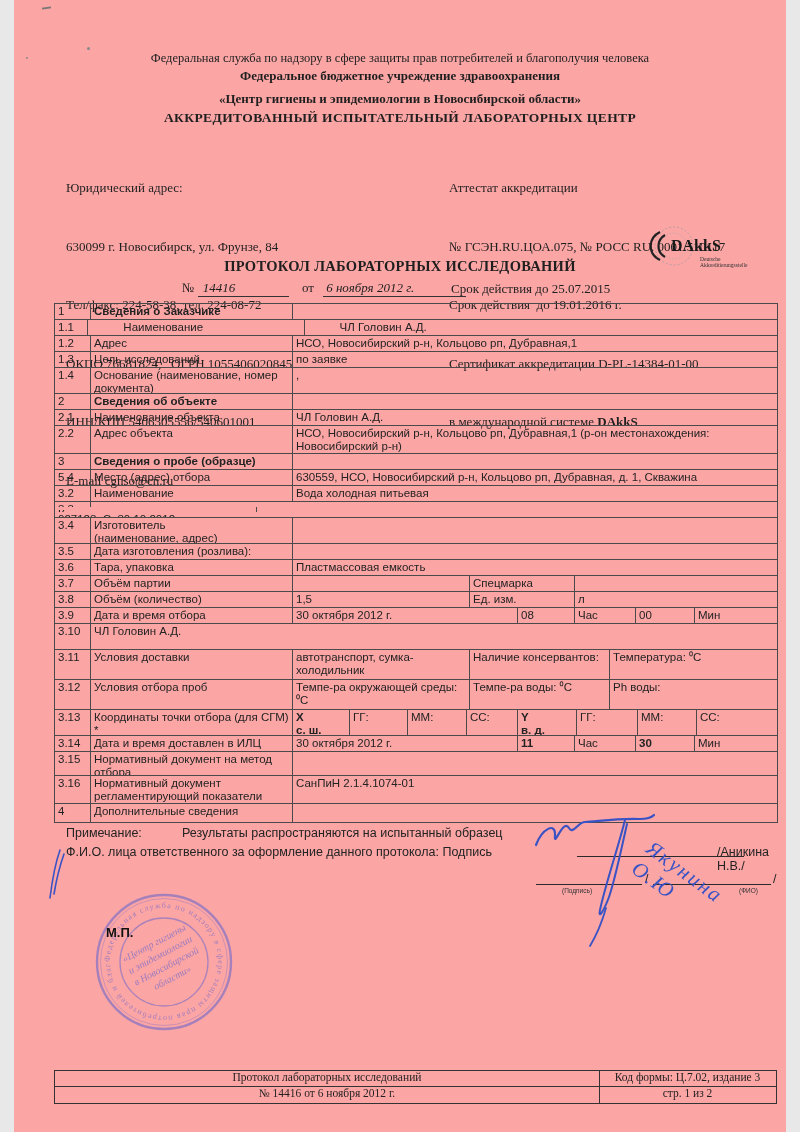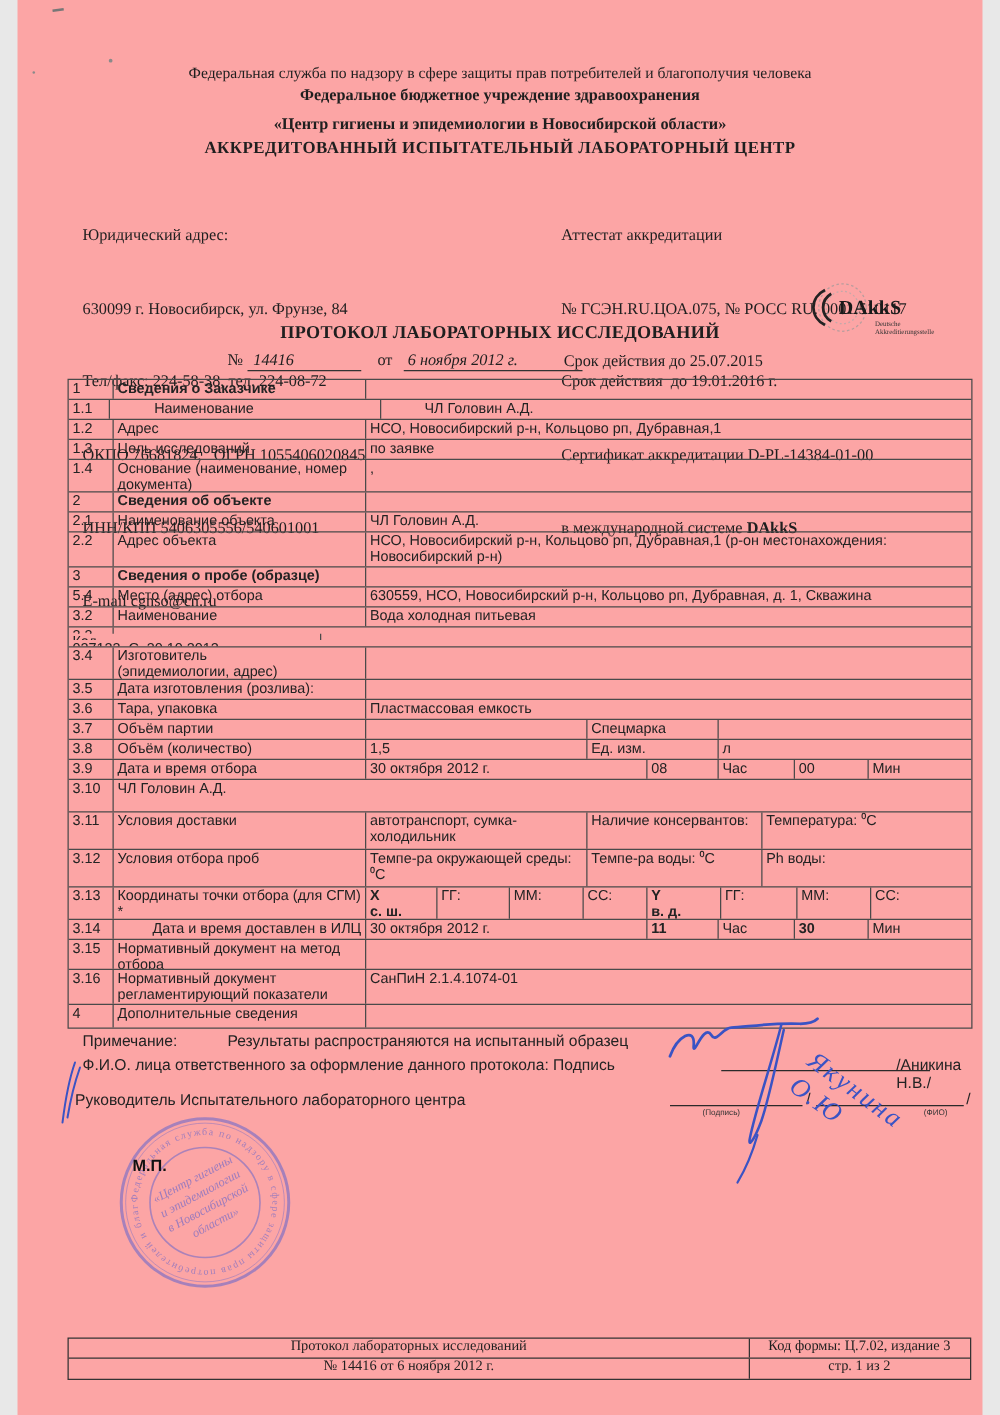--- a/index.html
+++ b/index.html
@@ -45,21 +45,21 @@
 
 <div class="page">
 
   <div class="abs" style="left:28px;top:7px;width:9px;height:2px;background:#777;transform:rotate(-8deg);"></div>
   <div class="abs speck" style="left:73px;top:47px;width:3px;height:3px;"></div>
   <div class="abs speck" style="left:12px;top:57px;width:2px;height:2px;"></div>
 
   <div class="abs ctr hdr1" style="top:51px;">Федеральная служба по надзору в сфере защиты прав потребителей и благополучия человека</div>
   <div class="abs ctr hdr2" style="top:68px;">Федеральное бюджетное учреждение здравоохранения</div>
   <div class="abs ctr hdr2" style="top:91px;">«Центр гигиены и эпидемиологии в Новосибирской области»</div>
-  <div class="abs ctr ilc" style="top:110px;">АККРЕДИТОВАННЫЙ ИСПЫТАТЕЛЬНЫЙ ЛАБОРАТОРНЫЙ ЦЕНТР</div>
+  <div class="abs ctr ilc" style="top:110px;">АККРЕДИТОВАННЫЙ ИСПЫТАТЕЛЬНЫЙ ЛАБОРАТОРНЫХ ЦЕНТР</div>
 
   <div class="abs info" style="left:52px;top:139px;">
     <div>Юридический адрес:</div>
     <div>630099 г. Новосибирск, ул. Фрунзе, 84</div>
     <div>Тел/факс: 224-58-38, тел. 224-08-72</div>
     <div>ОКПО 76681824,   ОГРН 1055406020845</div>
     <div>ИНН/КПП 5406305556/540601001</div>
     <div>E-mail cgnso@cn.ru</div>
   </div>
 
@@ -146,21 +146,21 @@
         <div class="cell" style="width: 484px;">Вода холодная питьевая</div>
       </div>
       <div class="trow" style="height: 16px; flex-direction: column;">
         <div class="cell" style="width: 36px;">3.3</div>
         <div class="cell" style="width: 202px;">Код</div>
         <div class="cell" style="width: 484px;">027123_С_30.10.2012</div>
       </div>
       <div class="trow" style="height: 26px;">
         <div class="cell" style="width: 36px;">3.4</div>
         <div class="cell" style="width: 202px;">Изготовитель
-(эпидемиологии, адрес)</div>
+(наименование, адрес)</div>
         <div class="cell" style="width: 484px;"></div>
       </div>
       <div class="trow" style="height: 16px;">
         <div class="cell" style="width: 36px;">3.5</div>
         <div class="cell" style="width: 202px;">Дата изготовления (розлива):</div>
         <div class="cell" style="width: 484px;"></div>
       </div>
       <div class="trow" style="height: 16px;">
         <div class="cell" style="width: 36px;">3.6</div>
         <div class="cell" style="width: 202px;">Тара, упаковка</div>
@@ -216,21 +216,21 @@
         <div class="cell" style="width: 59px;">ММ:</div>
         <div class="cell" style="width: 51px;">СС:</div>
         <div class="cell b" style="width: 59px;">Y
 в. д.</div>
         <div class="cell" style="width: 61px;">ГГ:</div>
         <div class="cell" style="width: 59px;">ММ:</div>
         <div class="cell" style="width: 80px;">СС:</div>
       </div>
       <div class="trow" style="height: 16px;">
         <div class="cell" style="width: 36px;">3.14</div>
-        <div class="cell" style="width: 202px; text-align: right;">Дата и время доставлен в ИЛЦ</div>
+        <div class="cell" style="width: 202px;">Дата и время доставлен в ИЛЦ</div>
         <div class="cell" style="width: 225px;">30 октября 2012 г.</div>
         <div class="cell b" style="width: 57px;">11</div>
         <div class="cell" style="width: 61px;">Час</div>
         <div class="cell b" style="width: 59px;">30</div>
         <div class="cell" style="width: 82px;">Мин</div>
       </div>
       <div class="trow" style="height: 24px;">
         <div class="cell" style="width: 36px;">3.15</div>
         <div class="cell" style="width: 202px;">Нормативный документ на метод отбора</div>
         <div class="cell" style="width: 484px;"></div>
@@ -247,21 +247,20 @@
       </div>
     </div>
 
   <div class="abs notes" style="left:52px;top:826px;">Примечание:</div>
   <div class="abs notes" style="left:168px;top:826px;">Результаты распространяются на испытанный образец</div>
 
   <div class="abs notes" style="left:52px;top:845px;">Ф.И.О. лица ответственного за оформление данного протокола:  Подпись</div>
   <div class="abs sigline" style="left:563px;top:840px;width:167px;height:16px;"></div>
   <div class="abs notes" style="left:703px;top:845px;">/Аникина Н.В./</div>
 
-  <div class="abs notes" style="left:46px;top:873px;">Руководитель Испытательного лабораторного центра</div>
   <div class="abs sigline" style="left:522px;top:868px;width:106px;height:16px;"></div>
   <div class="abs notes" style="left:631px;top:872px;">/</div>
   <div class="abs sigline" style="left:639px;top:868px;width:118px;height:16px;"></div>
   <div class="abs notes" style="left:759px;top:872px;">/</div>
   <div class="abs cap" style="left:548px;top:887px;">(Подпись)</div>
   <div class="abs cap" style="left:725px;top:887px;">(ФИО)</div>
 
   <svg class="abs" style="left:380px;top:790px;" width="420" height="180" viewBox="0 0 420 180">
     <path d="M142,55 c6,-16 20,-24 19,-9 c-1,12 8,-18 14,-8 c4,7 9,-6 16,-6 c10,0 30,-4 55,-3 c8,0 12,-2 14,-4" fill="none" stroke="var(--pen)" stroke-width="2.2" stroke-linecap="round"></path>
     <path d="M231,30 C224,58 211,96 206,120 C204,129 209,123 215,107 C221,90 228,56 233,34" fill="none" stroke="var(--pen)" stroke-width="2" stroke-linecap="round"></path>

